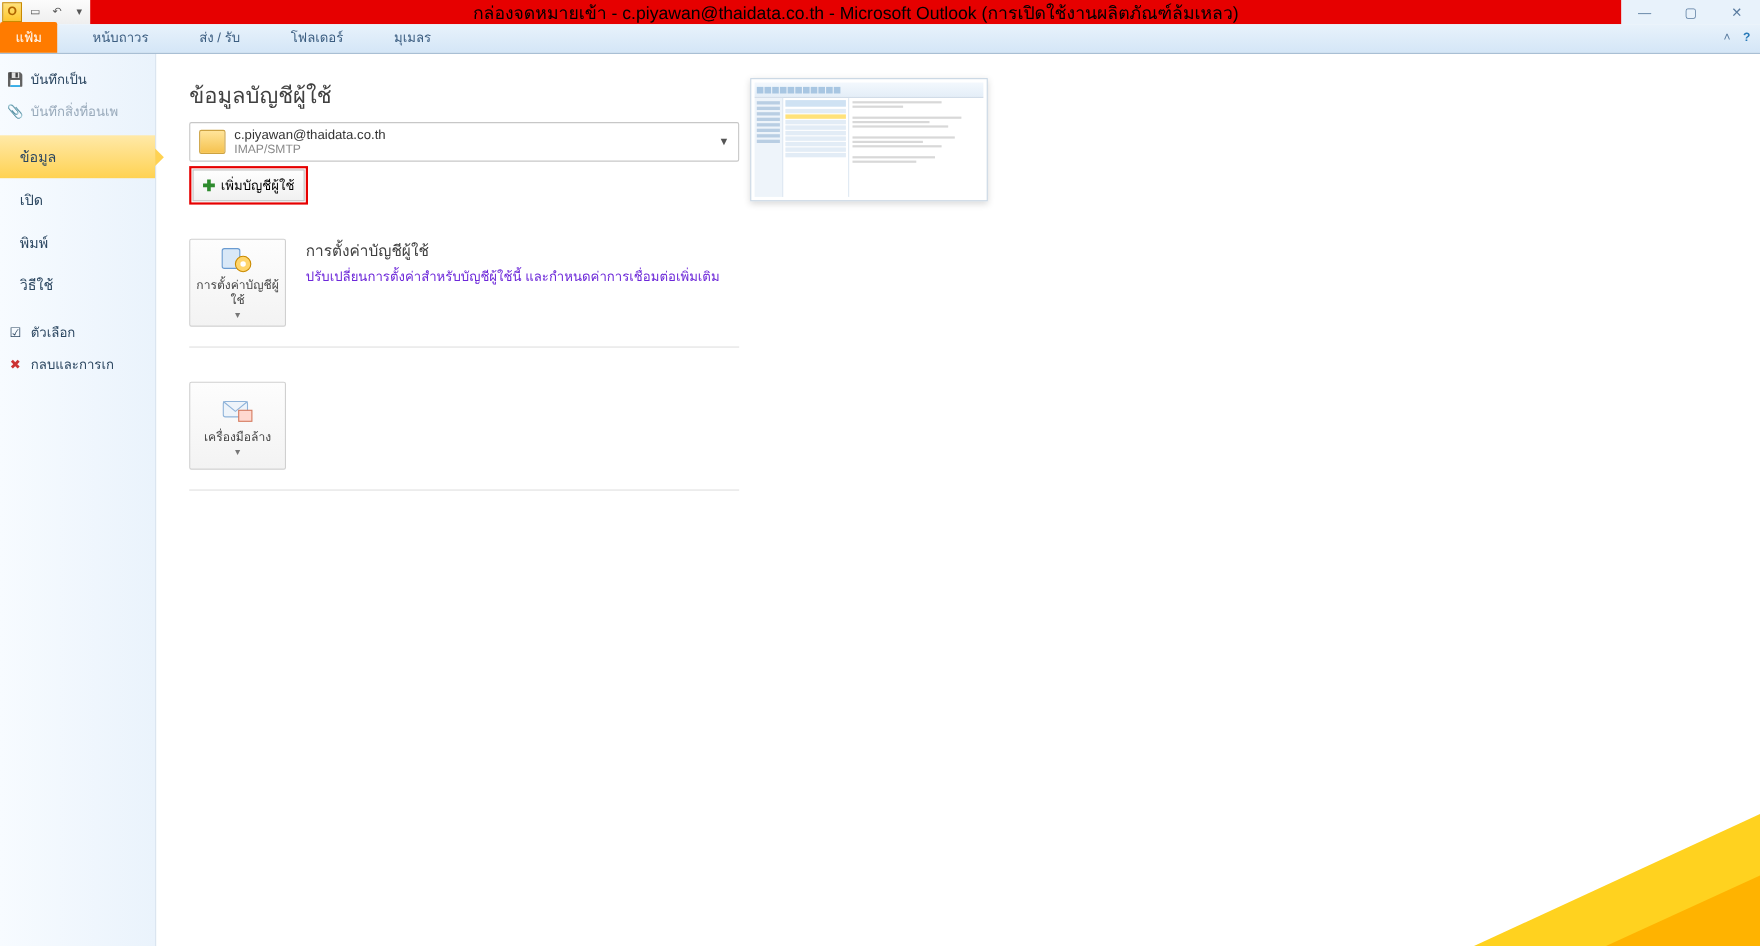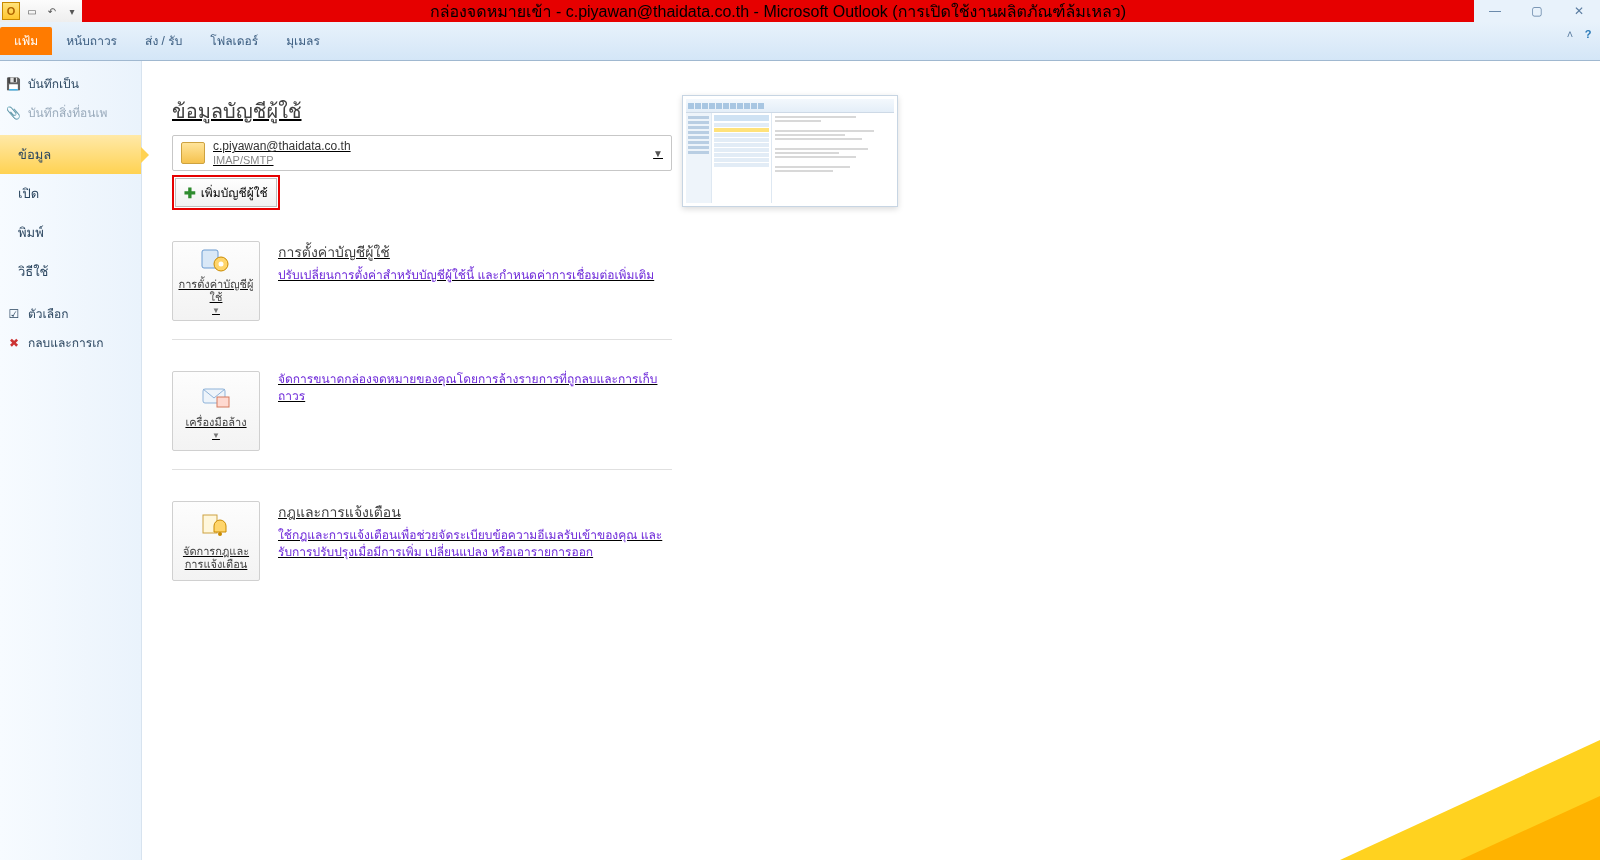--- a/index.html
+++ b/index.html
@@ -9,39 +9,39 @@
   .titlebar { height: 22px; background: linear-gradient(#fcfcfc,#eeeeee); display: flex; align-items: stretch; }
   .qat { display: flex; align-items: center; }
   .qat-btn { width: 20px; height: 22px; display: flex; align-items: center; justify-content: center; font-size: 10px; color: #555; }
   .outlook-logo { width: 18px; height: 18px; margin: 2px; border:1px solid #c98a00; background: linear-gradient(#ffe27a,#ffc62e); display:flex; align-items:center; justify-content:center; font-weight:bold; color:#b06500; font-size:11px; }
   .title-red { flex:1; background:#e60000; display:flex; align-items:center; justify-content:center; }
   .title-text { font-size:16px; color:#000; }
   .win-controls { display:flex; align-items:center; background:#e8f2fb; }
   .win-btn { width:42px; height:22px; display:flex; align-items:center; justify-content:center; color:#5a7ca0; font-size:12px; }
 
   
-  .ribbon { height:39px; background:linear-gradient(#e8f2fb,#d4e6f7); display:flex; align-items:center; border-bottom:1px solid #a0b8d0; position:relative;}
+  .ribbon { height:27px; background:linear-gradient(#e8f2fb,#d4e6f7); display:flex; align-items:flex-end; border-bottom:1px solid #a0b8d0; position:relative;gap:18px;}
   .tab { padding:4px 14px 5px; font-size:12px; color:#3b5d80; cursor:pointer; }
   .tab.active { background:#ff7b00; color:#fff; border-radius:2px 2px 0 0; }
   .ribbon-right { position:absolute; right:4px; top:4px; display:flex; gap:2px;}
   .ribbon-right span { width:16px; height:16px; font-size:11px; color:#5a7ca0; display:flex; align-items:center; justify-content:center;}
 
   
   .backstage { display:flex; height:calc(860px - 22px - 27px); }
   .bs-sidebar { width:142px; background:linear-gradient(to right,#f7fbff,#eaf3fc); border-right:1px solid #d7e3ef; padding:8px 0; }
   .bs-item { padding:5px 8px 5px 20px; font-size:12px; color:#2b4660; display:flex; align-items:center; gap:6px; cursor:pointer; position:relative;}
   .bs-item.disabled { color:#9ab; }
   .bs-item .ic { width:16px; height:16px; display:inline-flex; align-items:center; justify-content:center; font-size:12px; margin-left:-14px;}
   .bs-item.nav { padding:9px 10px 9px 18px; font-size:13px; color:#2b4660; }
   .bs-item.nav.selected { background:linear-gradient(#ffe9a8,#ffd252); }
   .bs-item.nav.selected::after { content:""; position:absolute; right:-8px; top:50%; transform:translateY(-50%); border-left:8px solid #ffd252; border-top:8px solid transparent; border-bottom:8px solid transparent;}
   .bs-sep { height:8px; }
 
   
-  .bs-content { flex:1; display:flex; padding:34px 0 0 30px;text-decoration:underline; }
+  .bs-content { flex:1; display:flex; padding:22px 0 0 30px; }
   .bs-main { width:500px; }
   .bs-preview { margin-left:10px; }
 
   .section-title { font-size:20px; color:#404040; margin-bottom:8px; }
 
   .acct-box { border:1px solid #c7c7c7; border-radius:2px; height:36px; display:flex; align-items:center; padding:0 8px; background:#fff; position:relative;}
   .acct-folder { width:24px; height:22px; background:linear-gradient(#ffe49a,#f5c24e); border:1px solid #cda240; border-radius:2px;}
   .acct-text { margin-left:8px; line-height:1.1;}
   .acct-email { font-size:12px; color:#333;}
   .acct-proto { font-size:11px; color:#888;}
@@ -196,41 +196,26 @@
             <svg width="34" height="28">
                 <rect x="4" y="6" width="22" height="14" rx="2" fill="#eef4fa" stroke="#8fb3d9"></rect>
                 <path d="M4 6 L15 15 L26 6" fill="none" stroke="#8fb3d9"></path>
                 <rect x="18" y="14" width="12" height="10" fill="#ffd9d0" stroke="#d47a5e"></rect>
               </svg>
           </div>
           <span>เครื่องมือล้าง</span>
           <span class="arrow">▼</span>
         </div>
         <div class="info-text">
-          <div class="info-desc">จัดการขนาดกล่องจดหมายของคุณโดยการล้างรายการที่ถูกลบและการเก็บถาวร</div>
         </div>
       </div>
       <div class="hr"></div>
 
       
       <div class="info-row">
-        <div class="big-btn">
-          <div class="big-ic">
-            <svg width="34" height="28">
-                <rect x="4" y="3" width="14" height="18" fill="#fff7dc" stroke="#cda240"></rect>
-                <path d="M21 8 a6 6 0 0 1 6 6 v6 h-12 v-6 a6 6 0 0 1 6-6" fill="#ffd56b" stroke="#c98a00"></path>
-                <circle cx="21" cy="22" r="2" fill="#c98a00"></circle>
-              </svg>
-          </div>
-          <span>จัดการกฎและการแจ้งเตือน</span>
-        </div>
-        <div class="info-text">
-          <div class="info-head">กฎและการแจ้งเตือน</div>
-          <div class="info-desc">ใช้กฎและการแจ้งเตือนเพื่อช่วยจัดระเบียบข้อความอีเมลรับเข้าของคุณ และรับการปรับปรุงเมื่อมีการเพิ่ม เปลี่ยนแปลง หรือเอารายการออก</div>
-        </div>
       </div>
     </div>
 
     <div class="bs-preview">
       <div class="thumb">
         <div class="thumb-inner">
           <div class="th-ribbon">
               <i></i>
               <i></i>
               <i></i>

